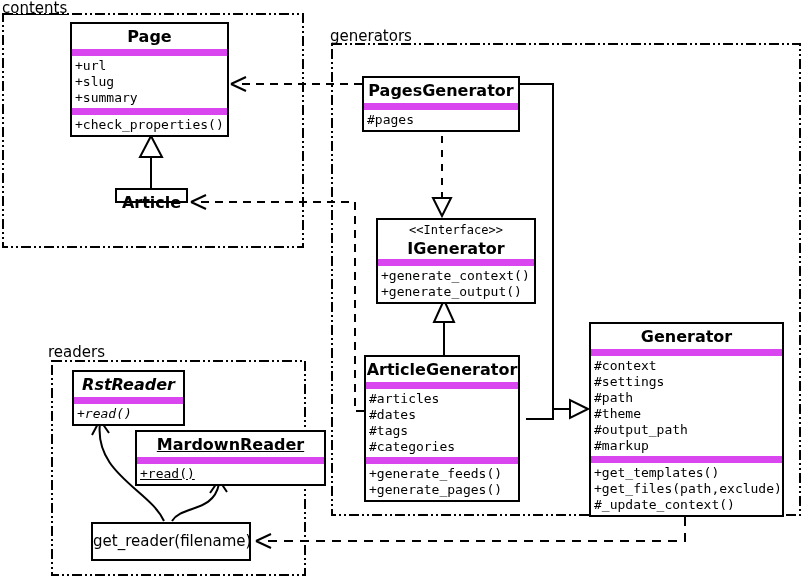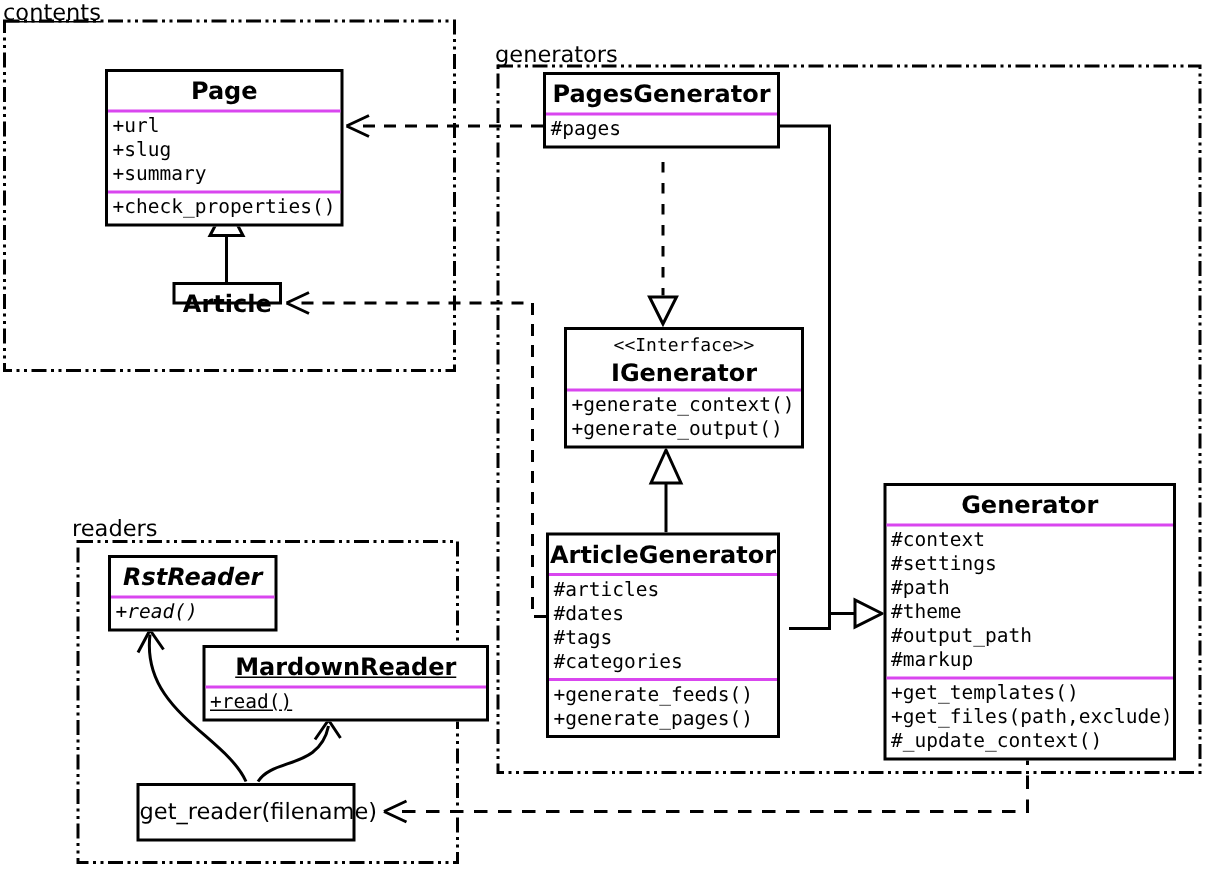--- a/index.html
+++ b/index.html
@@ -18,21 +18,21 @@
   .cls-title{
     font-weight:bold;font-size:16px;line-height:25px;text-align:center;
     white-space:nowrap;overflow:hidden;
   }
   .cls-stereo{
     font-family:"DejaVu Sans Mono",monospace;font-size:12px;line-height:15px;
     text-align:center;padding-top:3px;white-space:nowrap;
   }
   .cls-stereo+.cls-title{line-height:21px;}
   .cls-attrs,.cls-methods{
-    border-top:2px solid #d946ef;padding:2px 3px;
+    border-top:7px solid #d946ef;padding:2px 3px;
     font-family:"DejaVu Sans Mono",monospace;font-size:13px;line-height:16px;
   }
   .member{white-space:nowrap;overflow:hidden;}
   .plain-box-text{
     font-size:15px;line-height:35px;text-align:center;white-space:nowrap;
     font-family:"DejaVu Sans",sans-serif;
   }
 </style>
 </head>
 <body>
@@ -95,37 +95,37 @@
     <g stroke="#000" stroke-width="2" fill="none">
       <path d="M172,521 C182,505 213,513 219,484"></path>
       <path d="M219,480 L210,493 M219,480 L227,492"></path>
     </g>
   </svg>
 
   <div class="pkg-label" style="left:2px;top:0px;text-decoration:underline;">contents</div>
   <div class="pkg-label" style="left:330px;top:28px;">generators</div>
   <div class="pkg-label" style="left:48px;top:344px;">readers</div>
 
-  <div class="uml-class" style="left:70px;top:46px;width:159px;">
+  <div class="uml-class" style="left:70px;top:22px;width:159px;">
     <div class="cls-title">Page</div>
     <div class="cls-attrs">
       <div class="member">+url</div>
       <div class="member">+slug</div>
       <div class="member">+summary</div>
     </div>
     <div class="cls-methods">
       <div class="member">+check_properties()</div>
     </div>
   </div>
 
   <div class="uml-class" style="left:115px;top:188px;width:73px;height:15px;">
     <div class="cls-title">Article</div>
   </div>
 
-  <div class="uml-class" style="left:362px;top:48px;width:158px;">
+  <div class="uml-class" style="left:362px;top:76px;width:158px;">
     <div class="cls-title">PagesGenerator</div>
     <div class="cls-attrs">
       <div class="member">#pages</div>
     </div>
   </div>
 
   <div class="uml-class" style="left:364px;top:218px;width:160px;margin-left:12px;">
     <div class="cls-stereo">&lt;&lt;Interface&gt;&gt;</div>
     <div class="cls-title">IGenerator</div>
     <div class="cls-methods">
@@ -172,17 +172,17 @@
     </div>
   </div>
 
   <div class="uml-class" style="left:135px;top:430px;width:191px;text-decoration:underline;">
     <div class="cls-title">MardownReader</div>
     <div class="cls-methods">
       <div class="member">+read()</div>
     </div>
   </div>
 
-  <div class="uml-class" style="left:91px;top:522px;width:146px;height:39px;">
+  <div class="uml-class" style="left:91px;top:522px;width:160px;height:39px;">
     <div class="plain-box-text">get_reader(filename)</div>
   </div>
 
 </div>
 
 </body></html>

